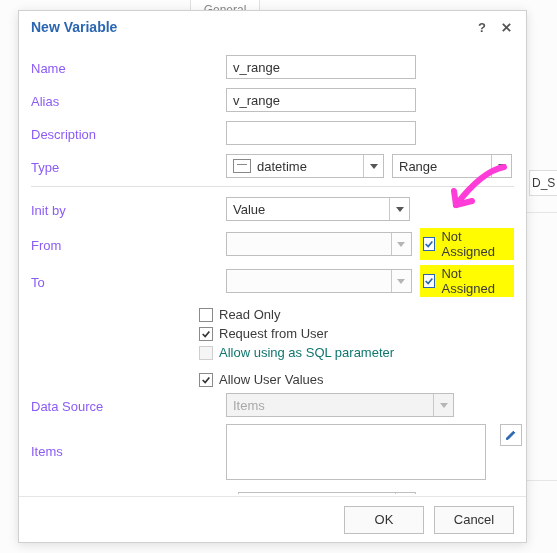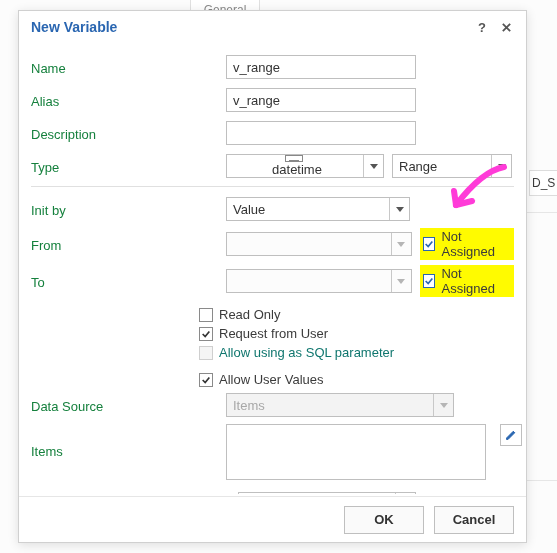--- a/index.html
+++ b/index.html
@@ -89,21 +89,21 @@
   .row {
     display: flex;
     align-items: center;
     min-height: 28px;
     margin-bottom: 5px;
   }
   .row.tall { align-items: flex-start; min-height: 60px; }
   .label {
     width: 168px;
     flex: 0 0 168px;
-    color: #15803d;
+    color: #8b5cf6;
     padding-top: 3px;
   }
   .field { flex: 1; display: flex; align-items: center; gap: 8px; padding-left: 27px; }
 
   input.text, .combo, textarea {
     border: 1px solid #bfbfbf;
     background: #fff;
     font-family: inherit;
     font-size: 13px;
     color: #333;
@@ -142,21 +142,21 @@
     width: 18px; height: 14px;
     border:1px solid #888;
     margin-right: 6px;
     position: relative;
   }
   .combo .dt-icon::before {
     content:""; position:absolute; left:3px; right:3px; top:4px;
     border-top:1px solid #888;
   }
 
-  .combo.type1 { width: 158px; flex-direction: column; }
+  .combo.type1 { width: 158px; }
   .combo.type2 { width: 120px; }
   .combo.initby { width: 184px; }
   .combo.fromto { width: 200px; background:#fcfcfc; }
   .combo.datasrc { width: 228px; }
   .combo.dateformat { width: 178px; }
 
   .sep {
     border-top: 1px solid #e0e0e0;
     margin: 6px 0 8px 0;
   }
@@ -213,21 +213,20 @@
     gap: 10px;
   }
   .btn {
     min-width: 80px;
     height: 28px;
     border: 1px solid #bfbfbf;
     background: #fafafa;
     display: inline-flex; align-items:center; justify-content:center;
     cursor: pointer;
     color: #333;
-    font-weight: bold;
   }
 
   
   .annot-arrow {
     position: absolute;
     pointer-events: none;
     top: 150px; right: 14px;
     width: 80px; height: 62px;
   }
   .annot-arrow svg path {

